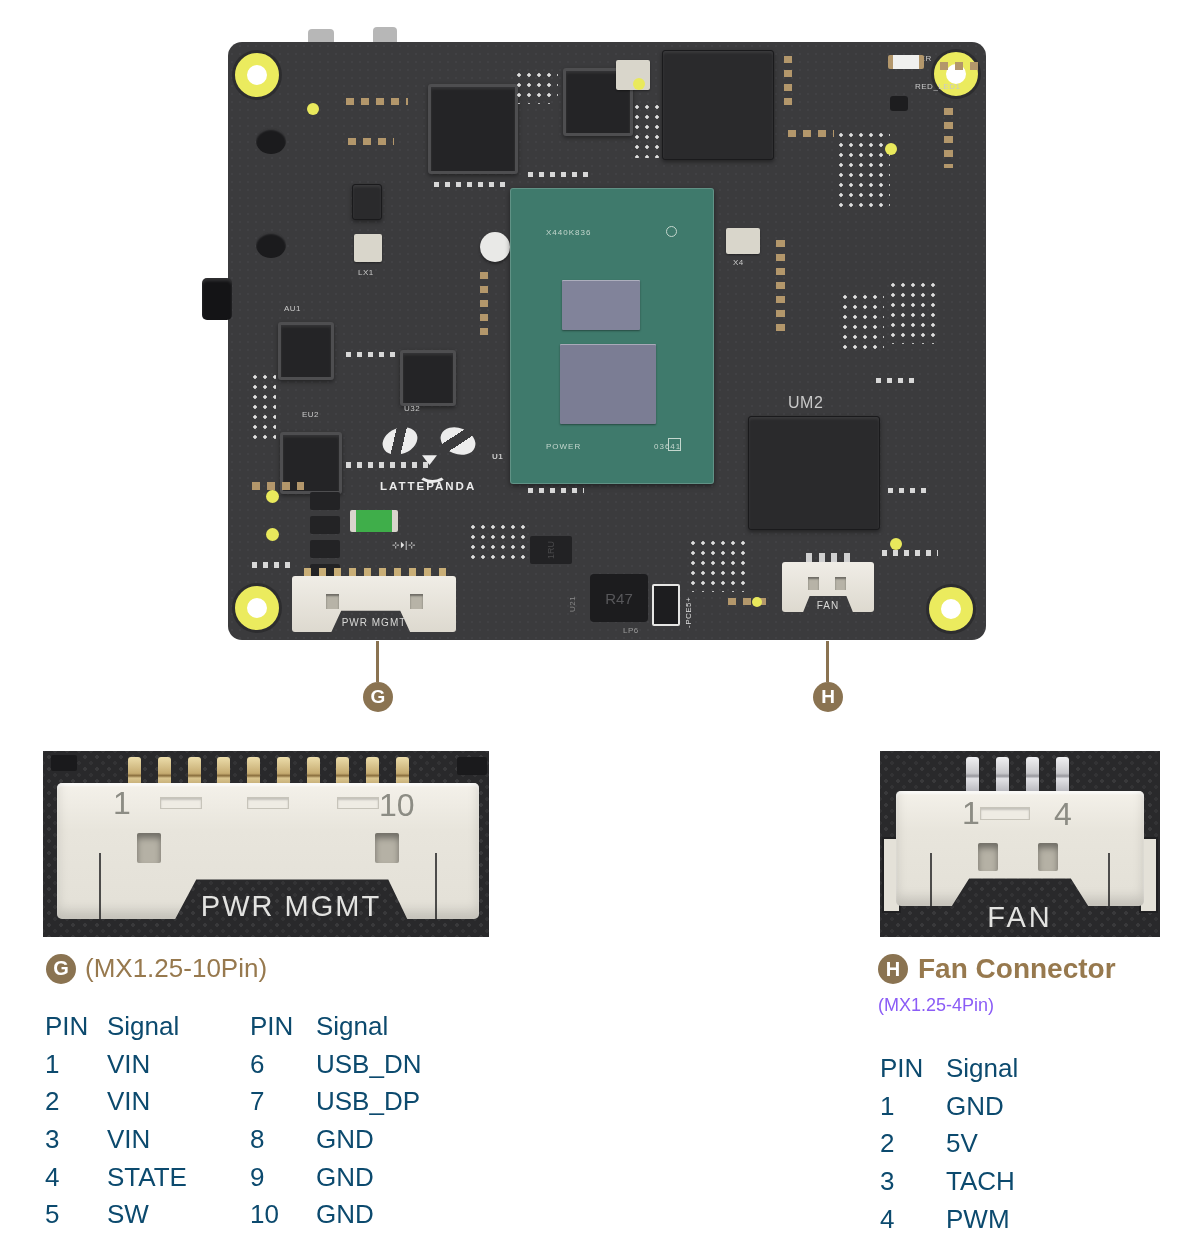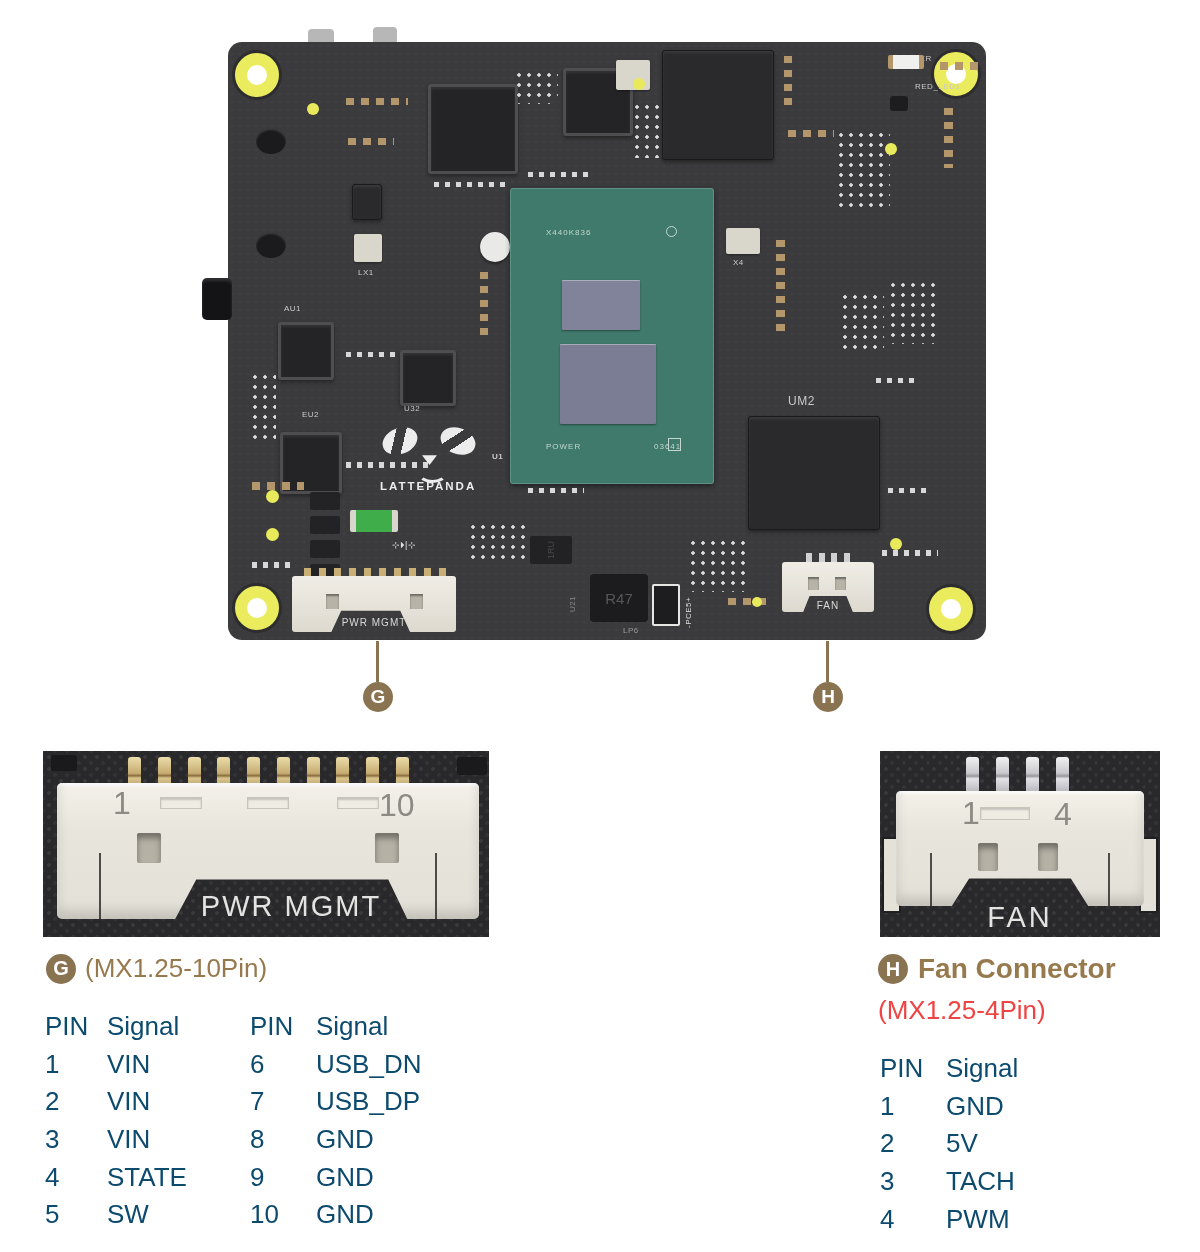--- a/index.html
+++ b/index.html
@@ -74,21 +74,21 @@
   .silk-big{position:absolute;color:#e3e3e1;font-size:29px;letter-spacing:2px;text-align:center;}
   .latchbar{position:absolute;background:#e4e1d8;box-shadow:0 0 0 2px #202022;}
   .darkbit{position:absolute;background:#1a1a1c;border-radius:2px;}
 
   
   .heading{position:absolute;display:flex;align-items:center;}
   .badge{width:30px;height:30px;border-radius:50%;background:#8a7351;color:#fff;font-weight:bold;
          font-size:20px;display:flex;align-items:center;justify-content:center;flex:0 0 auto;}
   .h-title{color:#97794e;font-size:28px;font-weight:bold;margin-left:10px;white-space:nowrap;}
   .h-spec{color:#97794e;font-size:26px;margin-left:9px;white-space:nowrap;}
-  .h-spec2{position:absolute;color:#ef4444;font-size:26px;white-space:nowrap;}
+  .h-spec2{position:absolute;color:#8b5cf6;font-size:18px;white-space:nowrap;}
   .pintable{position:absolute;display:grid;color:#0c4a6e;font-size:26px;grid-auto-rows:37.6px;
             align-items:center;}
   .pt-left{grid-template-columns:62px 143px 66px 150px;}
   .pt-right{grid-template-columns:66px 140px;}
 </style>
 </head>
 <body>
 
 <div class="canvas">
 
@@ -109,21 +109,21 @@
 
     <div class="chip" style="left:200px;top:42px;width:84px;height:84px;"></div>
     <div class="chip" style="left:335px;top:26px;width:64px;height:62px;"></div>
     <div class="chip flat" style="left:434px;top:8px;width:110px;height:108px;"></div>
     <div class="chip" style="left:50px;top:280px;width:50px;height:52px;"></div>
     <div class="chip" style="left:52px;top:390px;width:56px;height:56px;"></div>
     <div class="chip" style="left:172px;top:308px;width:50px;height:50px;"></div>
     <div class="chip flat" style="left:124px;top:142px;width:28px;height:34px;"></div>
     <div class="chip flat" style="left:520px;top:374px;width:130px;height:112px;"></div>
 
-    <div class="lbl" style="left:560px;top:352px;font-size:12px;">UM2</div>
+    <div class="lbl" style="left:560px;top:352px;font-size:16px;">UM2</div>
     <div class="lbl" style="left:56px;top:262px;">AU1</div>
     <div class="lbl" style="left:74px;top:368px;">EU2</div>
     <div class="lbl" style="left:176px;top:362px;">U32</div>
     <div class="lbl" style="left:264px;top:410px;font-weight:bold;">U1</div>
     <div class="lbl" style="left:130px;top:226px;">LX1</div>
     <div class="lbl" style="left:505px;top:216px;">X4</div>
 
     <div class="lbl" style="left:657px;top:12px;padding-left:14px;">POWER</div>
     <div class="abs" style="left:660px;top:13px;width:26px;height:14px;background:#f0f0ee;border-left:5px solid #b3976b;border-right:5px solid #b3976b;border-radius:2px;"></div>
     <div class="lbl" style="left:655px;top:40px;margin-left:32px;">RED_LED1</div>

